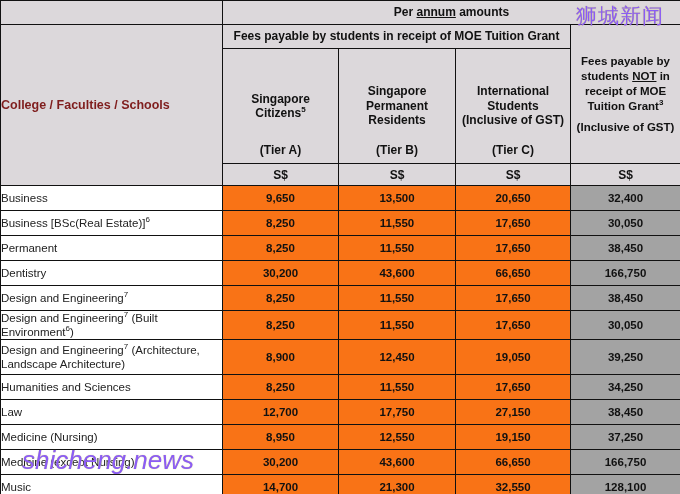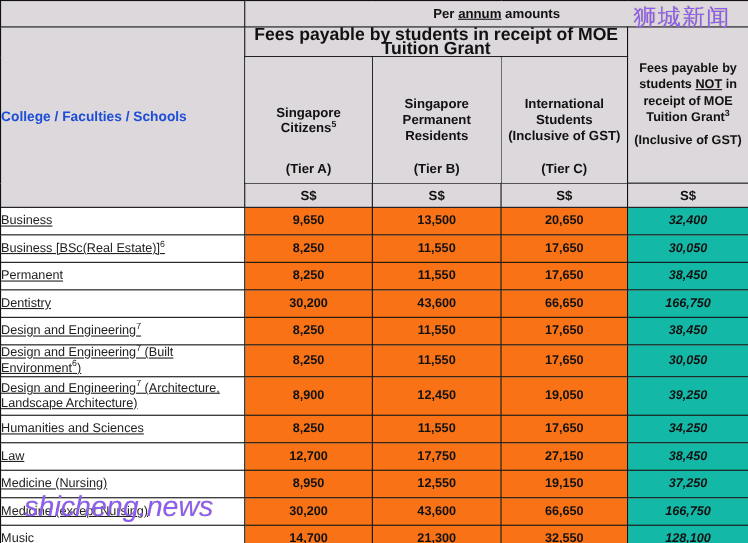--- a/index.html
+++ b/index.html
@@ -47,21 +47,21 @@
   }
   .hdr-strong-r { border-right-width: 2px; }
 
   .perannum {
     font-size: 12px;
     height: 24px;
   }
   .perannum u { text-decoration: underline; }
 
   .feespayable {
-    font-size: 16px;
+    font-size: 12px;
     height: 24px;
   }
 
   .tiercell {
     height: 115px;
     position: relative;
     padding: 6px 4px 4px 4px;
     text-align: center;
   }
   .tiercell .tname {
@@ -102,21 +102,21 @@
   .notgrant u { }
 
   .colhead-blank {
     background: #dcd8db;
   }
 
   .collegehead {
     background: #dcd8db;
     font-weight: bold;
     font-size: 12.5px;
-    color: #1d4ed8;
+    color: #7f1d1d;
     text-align: left;
     padding-left: 7px;
     vertical-align: middle;
   }
 
   .sgn {
     background: #dcd8db;
     font-weight: bold;
     font-size: 12px;
     text-align: center;
@@ -126,32 +126,30 @@
   }
 
   
   .rowname {
     font-size: 11.5px;
     color: #222222;
     text-align: left;
     padding: 2px 4px 2px 7px;
     line-height: 14px;
     background: #ffffff;
-    text-decoration: underline;
   }
   .num {
     font-size: 11.5px;
     font-weight: bold;
     color: #111111;
     text-align: center;
     background: #f97316;
   }
   .num.hl {
-    background: #14b8a6;
-    font-style: italic;
+    background: #a3a3a3;
   }
   .strong-right { border-right-width: 2px; }
 
   tr.datarow { height: 25px; }
   tr.datarow.tall { height: 35px; }
 
   sup {
     font-size: 8px;
     vertical-align: super;
     line-height: 0;

